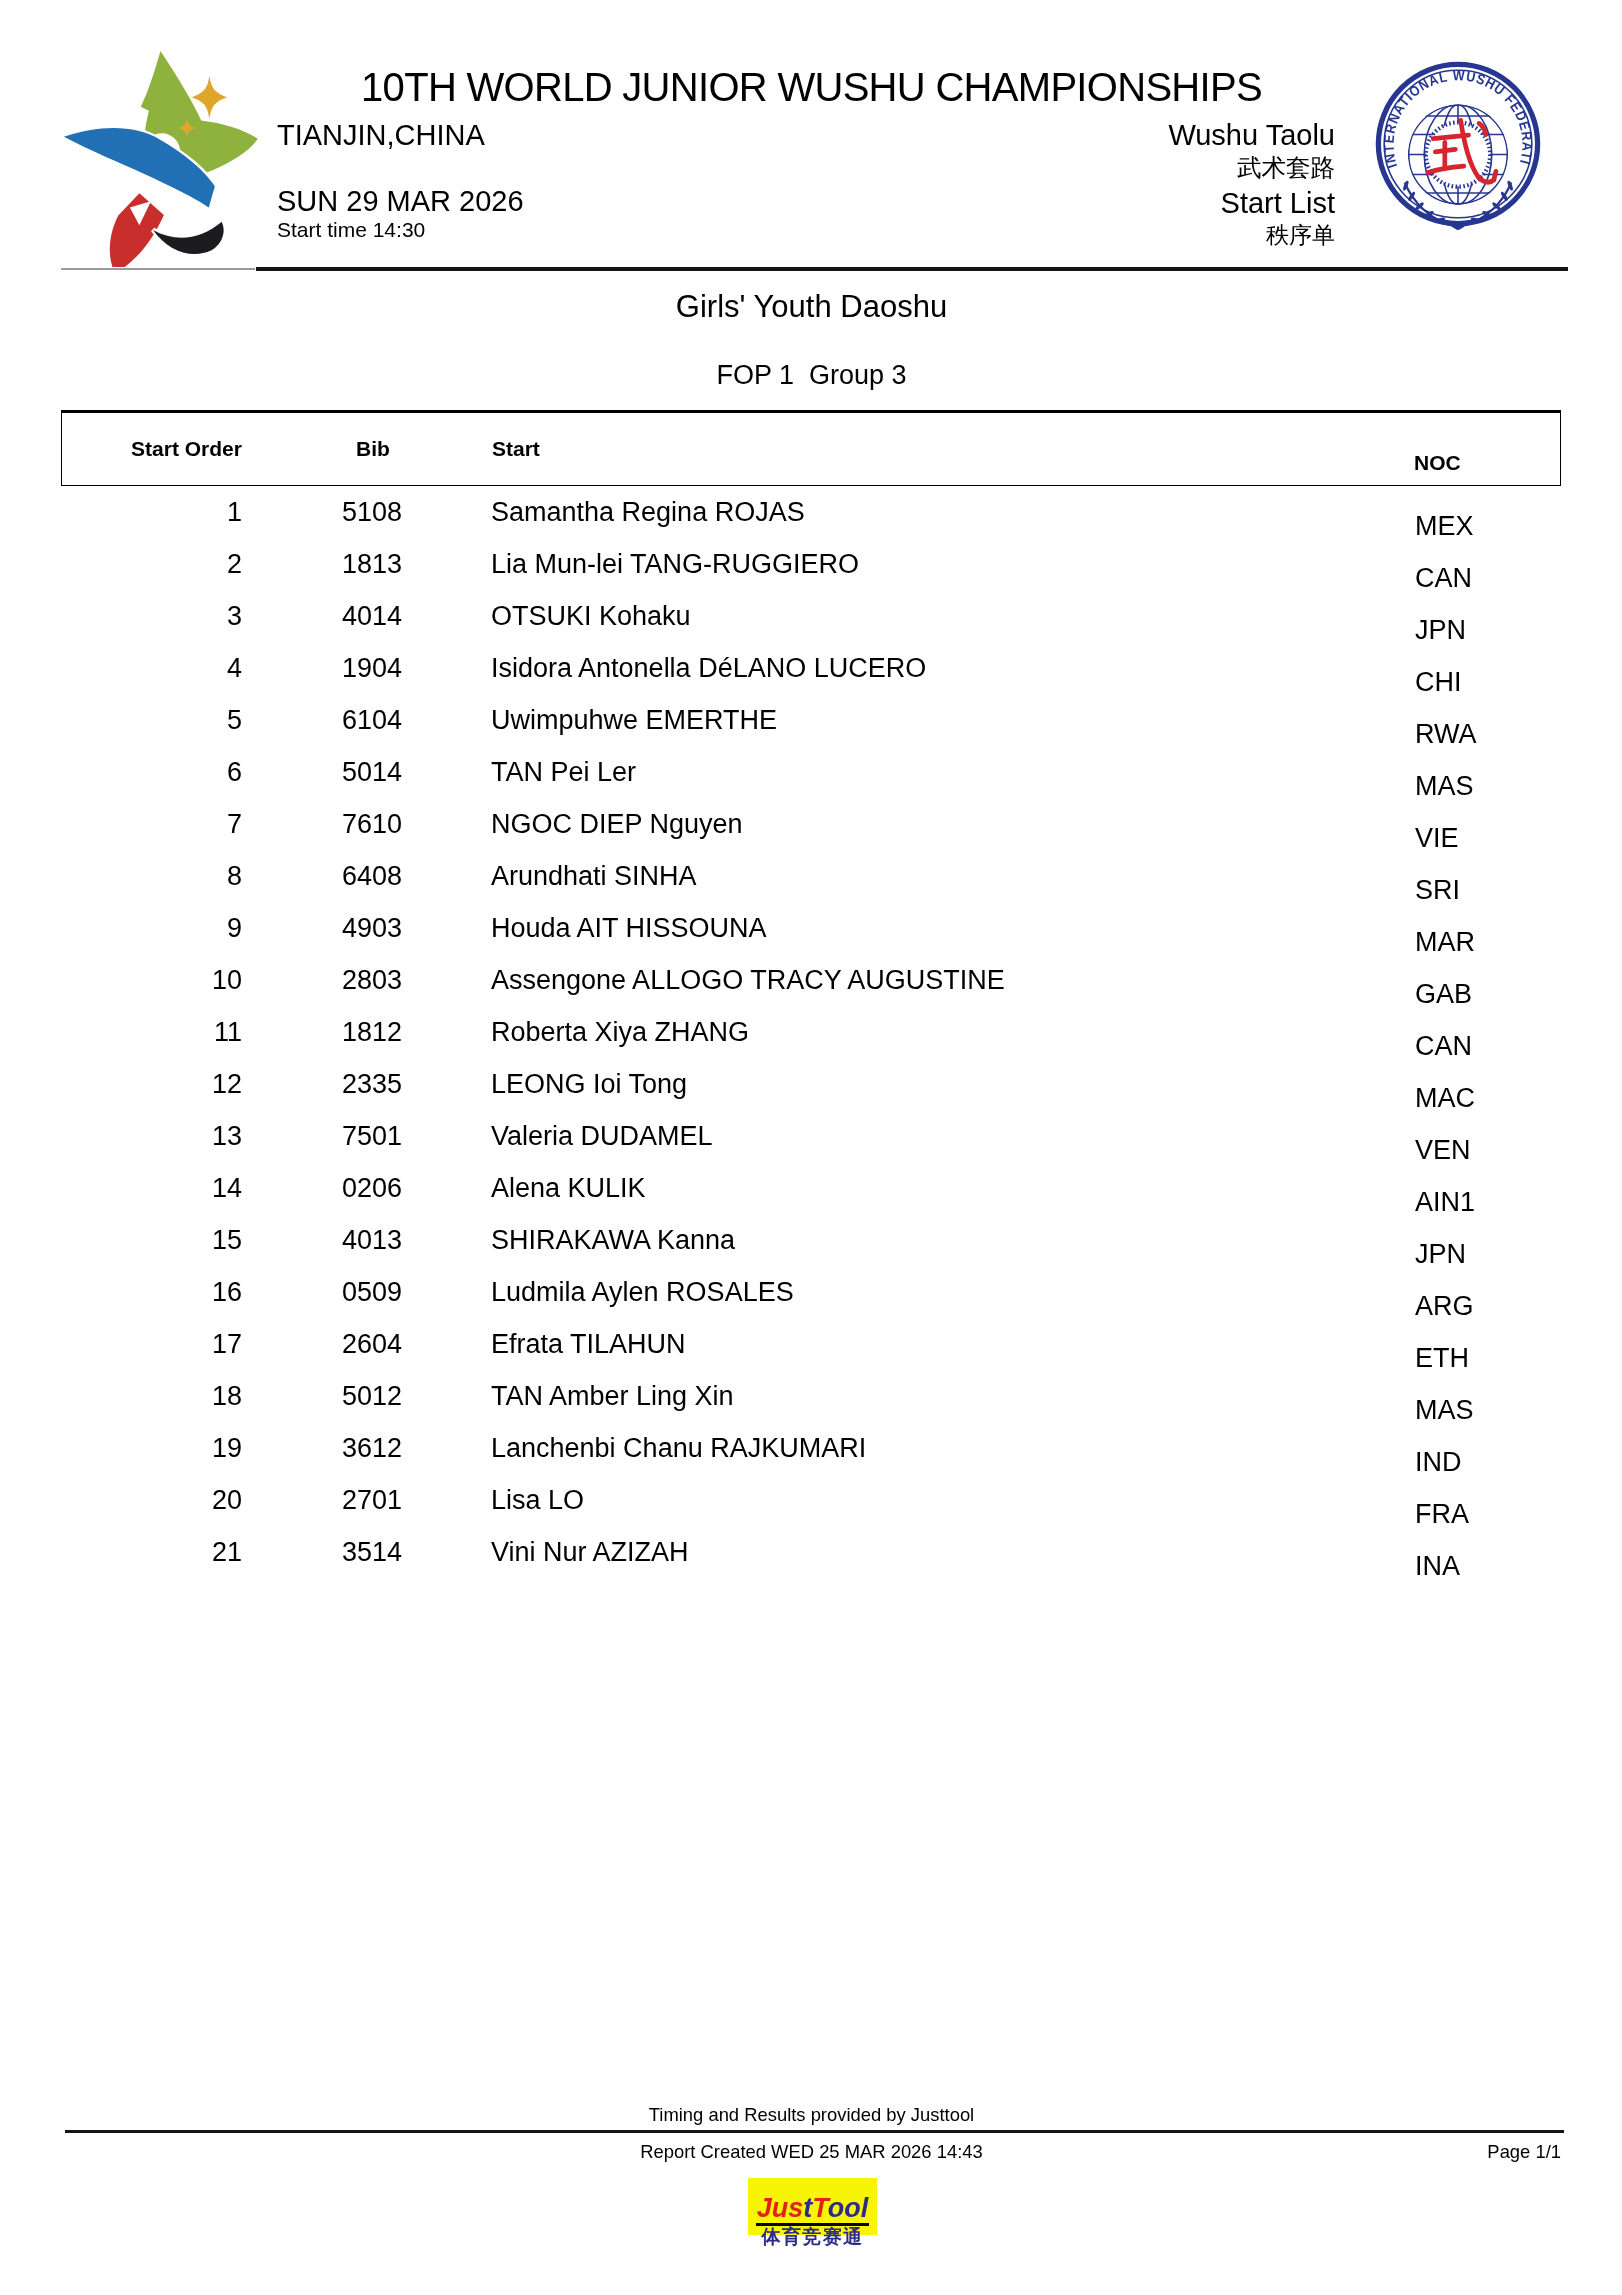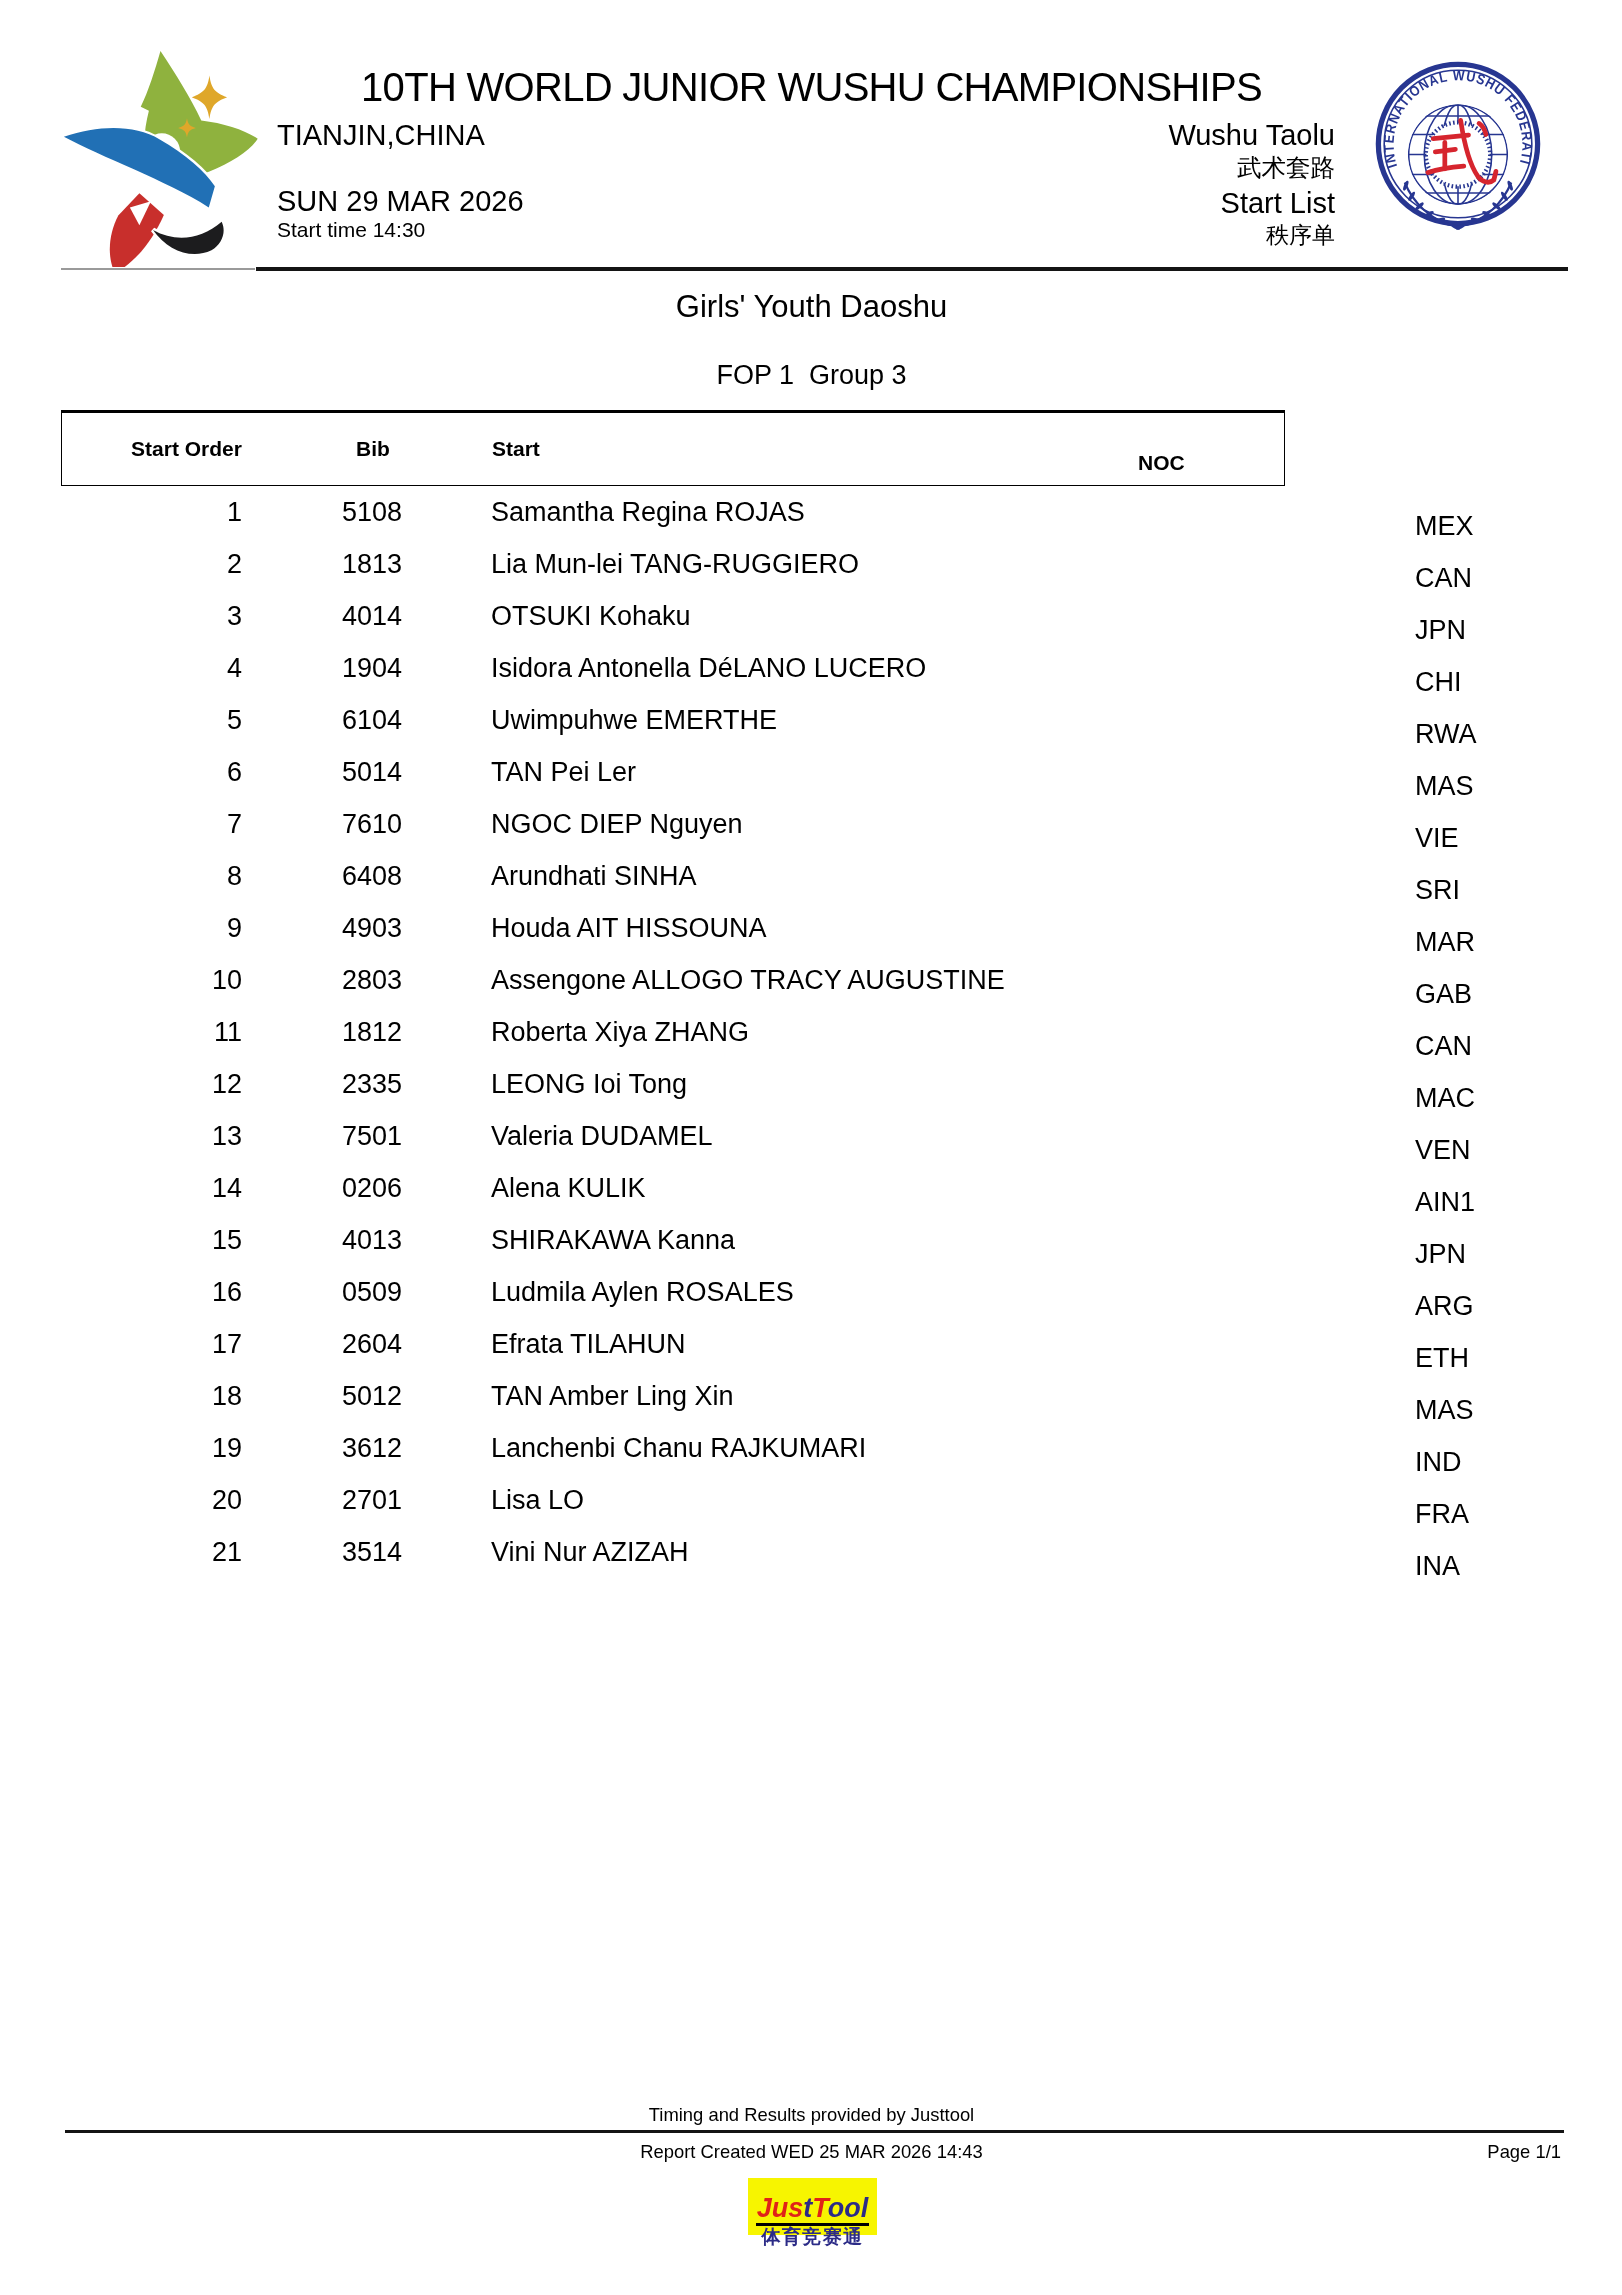--- a/index.html
+++ b/index.html
@@ -30,21 +30,21 @@
 
   .hdr-rule-light { position:absolute; left:61px;  top:268px; width:194px;  height:2px; background:#9a9a9a; }
   .hdr-rule       { position:absolute; left:256px; top:267px; width:1312px; height:4.1px; background:#141414; }
 
   
   .event-title   { position:absolute; left:0; right:0; top:289px; text-align:center; font-size:31px; }
   .event-session { position:absolute; left:0; right:0; top:360px; text-align:center; font-size:27px; white-space:pre; }
 
   
   .thead {
-    position:absolute; left:61px; top:410px; width:1224px; height:76px;
+    position:absolute; left:61px; top:410px; width:1500px; height:76px;
     border-top:3.4px solid #000; border-left:1.4px solid #000;
     border-right:1.4px solid #000; border-bottom:1.4px solid #000;
     display:flex; align-items:center;
     font-weight:bold; font-size:21px;
   }
   .tbody { position:absolute; left:61px; top:486px; width:1500px; }
   .trow  { display:flex; align-items:center; height:52px; font-size:27px; }
 
   .c-order { width:225px; flex:0 0 225px; }
   .c-bib   { width:172px; flex:0 0 172px; text-align:center; }

